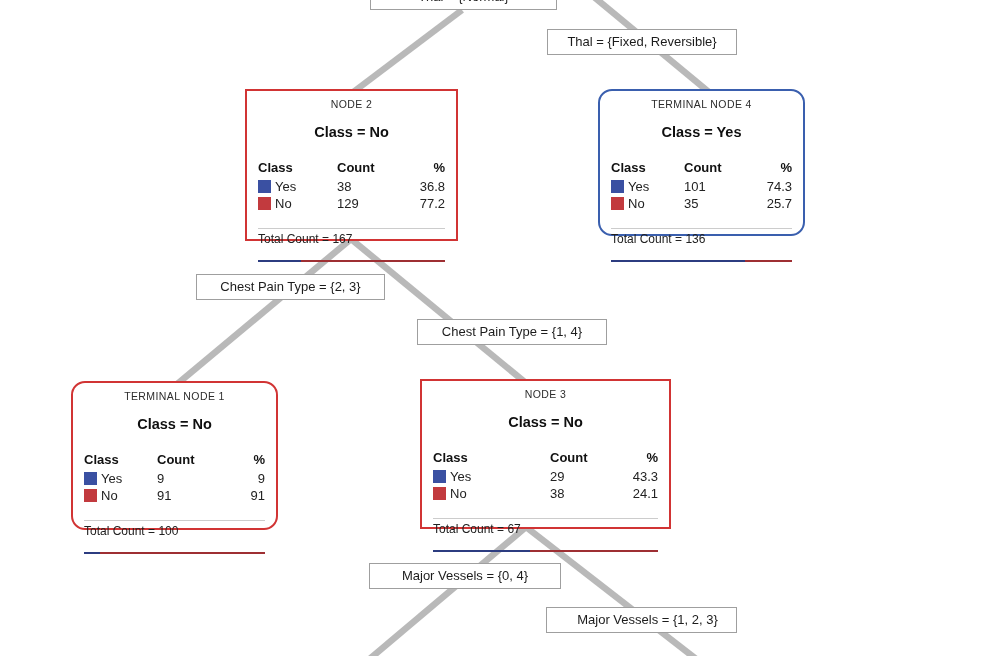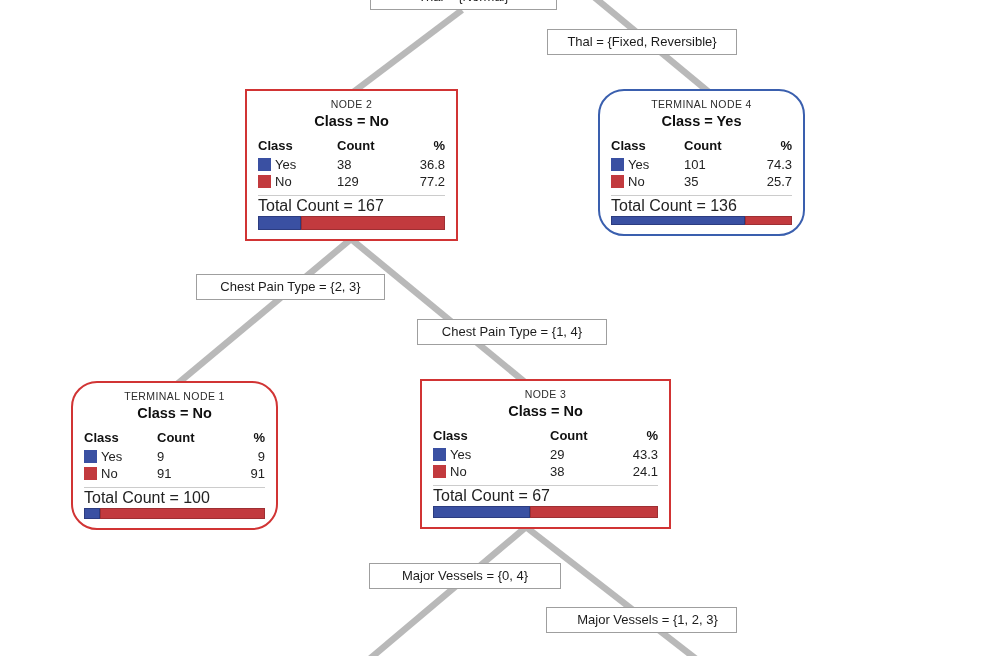--- a/index.html
+++ b/index.html
@@ -27,23 +27,23 @@
     font-size: 13px; color: #1c1c1c;
     white-space: nowrap;
     overflow: hidden;
   }
   .node {
     position: absolute; z-index: 3;
     background: #ffffff;
     box-sizing: border-box;
     border: 2px solid #d13434;
     padding: 6px 11px 9px 11px;
-    display: flex; flex-direction: column;
-  }
-  .node.rounded { border-radius: 26px; }
+    display: flex; flex-direction: column; gap: 11px;
+  }
+  .node.rounded { border-radius: 14px; }
   .node.blue-border { border-color: #3a5fae; }
   .node-title {
     text-align: center;
     font-size: 10.5px; letter-spacing: 0.4px;
     color: #2d2d2d;
     line-height: 15px;
   }
   .node-class {
     text-align: center;
     font-size: 14.5px; font-weight: bold; color: #0f0f0f;
@@ -60,21 +60,21 @@
   .tc-label { flex: 1; display: flex; align-items: center; }
   .tc-count { width: 66px; text-align: left; }
   .tc-pct   { width: 42px; text-align: right; }
   .swatch {
     display: inline-block; width: 13px; height: 13px;
     margin-right: 4px; flex: 0 0 auto;
   }
   .node-total {
     border-top: 1px solid #cccccc;
     margin-top: 5px; padding-top: 3px;
-    font-size: 16px; color: #222;
+    font-size: 12px; color: #222;
     line-height: 14px;
   }
   .node-bar {
     margin-top: 3px;
     height: 18px;
     display: flex;
     width: 100%;
   }
   .bar-seg {
     box-sizing: border-box;

